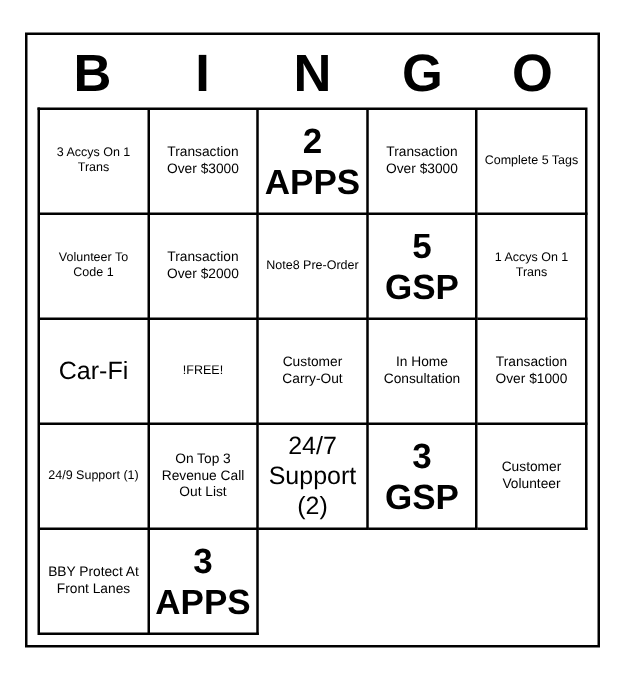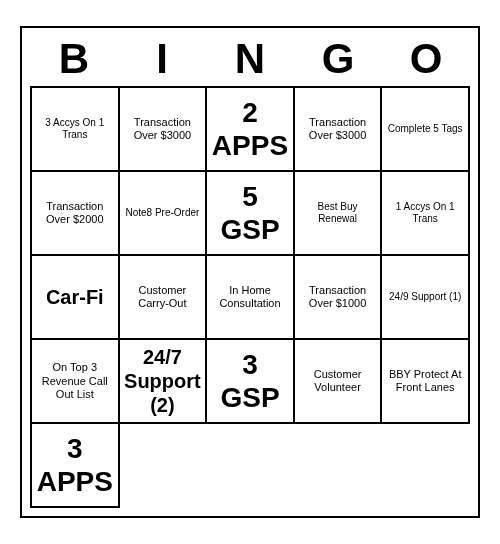--- a/index.html
+++ b/index.html
@@ -58,21 +58,21 @@
       line-height: 1.2;
     }
 
     .bingo-cell.large-text {
       font-size: 28px;
       font-weight: bold;
     }
 
     .bingo-cell.medium-text {
       font-size: 20px;
-      font-weight: bold;
+      font-weight: normal;
     }
 
     .bingo-cell.small-text {
       font-size: 11px;
     }
   </style>
 </head>
 <body>
 
 <div class="bingo-card">
@@ -82,26 +82,27 @@
     <div class="bingo-header-cell">N</div>
     <div class="bingo-header-cell">G</div>
     <div class="bingo-header-cell">O</div>
   </div>
   <div class="bingo-grid" id="bingo-grid">
   <div class="bingo-cell">3 Accys On 1 Trans</div>
       <div class="bingo-cell small-text">Transaction Over $3000</div>
       <div class="bingo-cell large-text">2<br>APPS</div>
       <div class="bingo-cell small-text">Transaction Over $3000</div>
       <div class="bingo-cell">Complete 5 Tags</div>
+      <div class="bingo-cell">Volunteer To Code 1</div>
       <div class="bingo-cell small-text">Transaction Over $2000</div>
       <div class="bingo-cell">Note8 Pre-Order</div>
       <div class="bingo-cell large-text">5<br>GSP</div>
-      <div class="bingo-cell">Best Buy Renewal</div>
       <div class="bingo-cell">1 Accys On 1 Trans</div>
       <div class="bingo-cell medium-text">Car-Fi</div>
+      <div class="bingo-cell">!FREE!</div>
       <div class="bingo-cell small-text">Customer Carry-Out</div>
       <div class="bingo-cell small-text">In Home Consultation</div>
       <div class="bingo-cell small-text">Transaction Over $1000</div>
       <div class="bingo-cell">24/9 Support (1)</div>
       <div class="bingo-cell small-text">On Top 3 Revenue Call Out List</div>
       <div class="bingo-cell medium-text">24/7<br>Support<br>(2)</div>
       <div class="bingo-cell large-text">3<br>GSP</div>
       <div class="bingo-cell small-text">Customer Volunteer</div>
       <div class="bingo-cell small-text">BBY Protect At Front Lanes</div>
       <div class="bingo-cell large-text">3<br>APPS</div>

